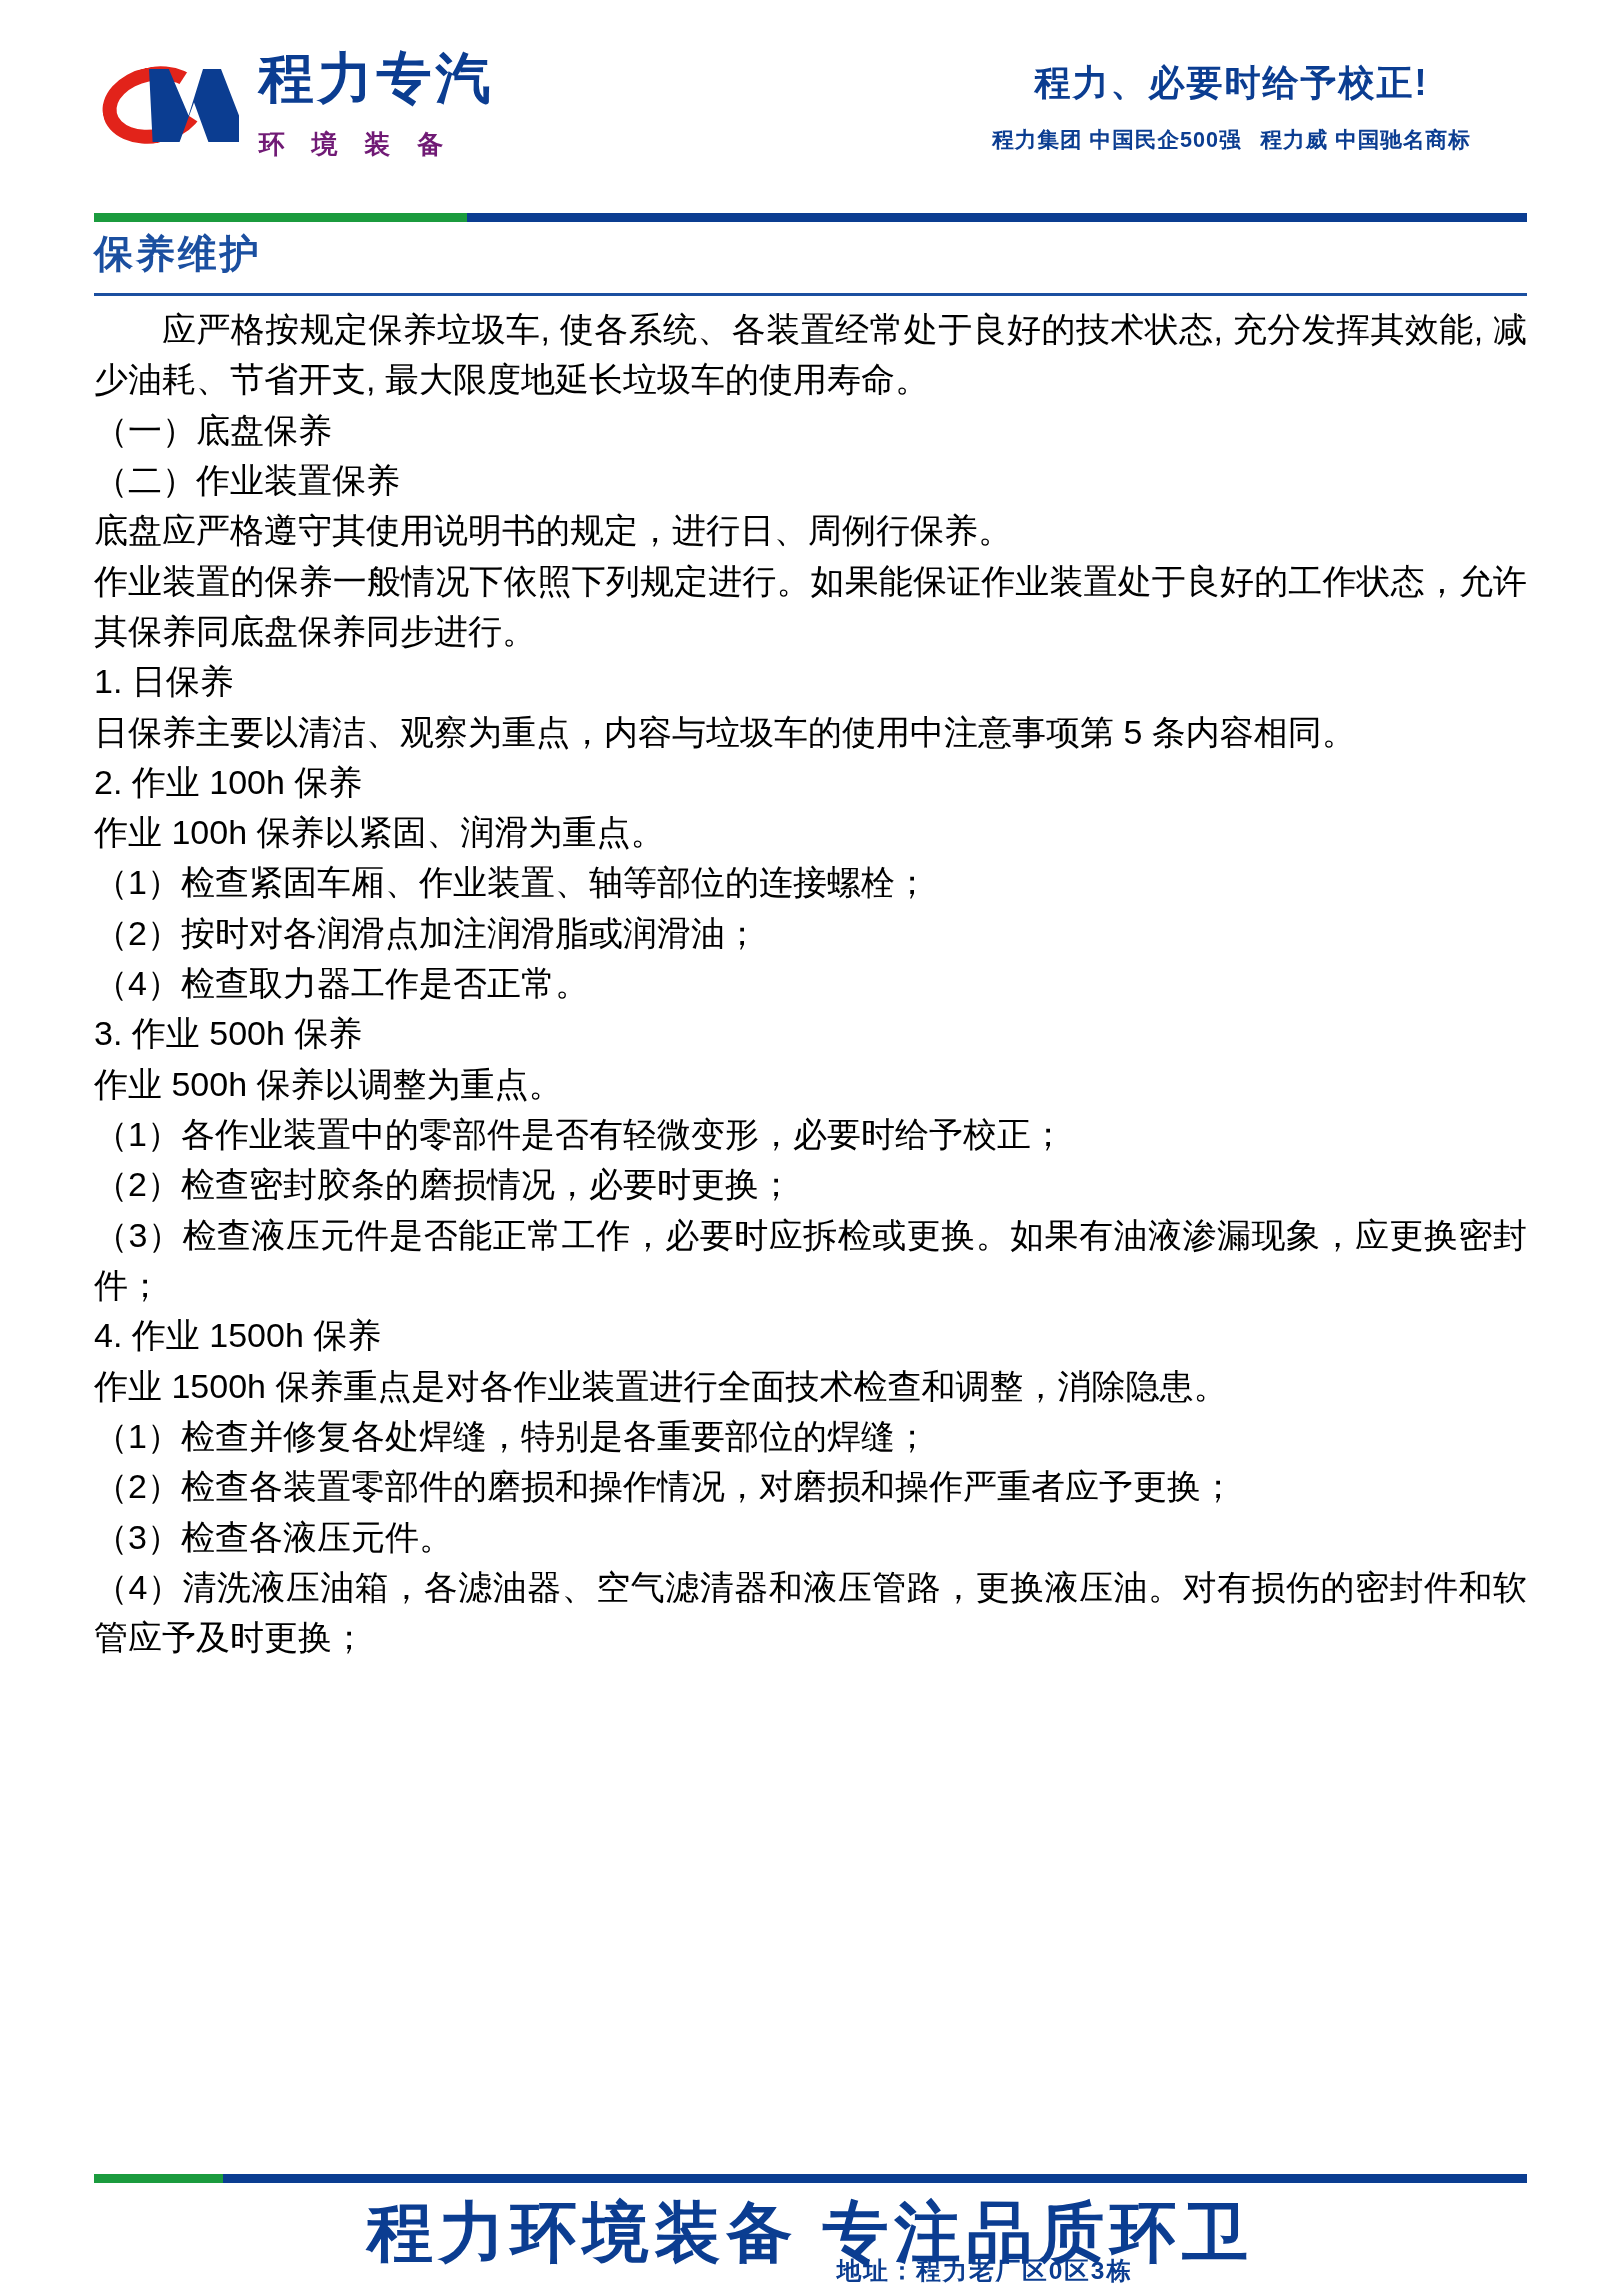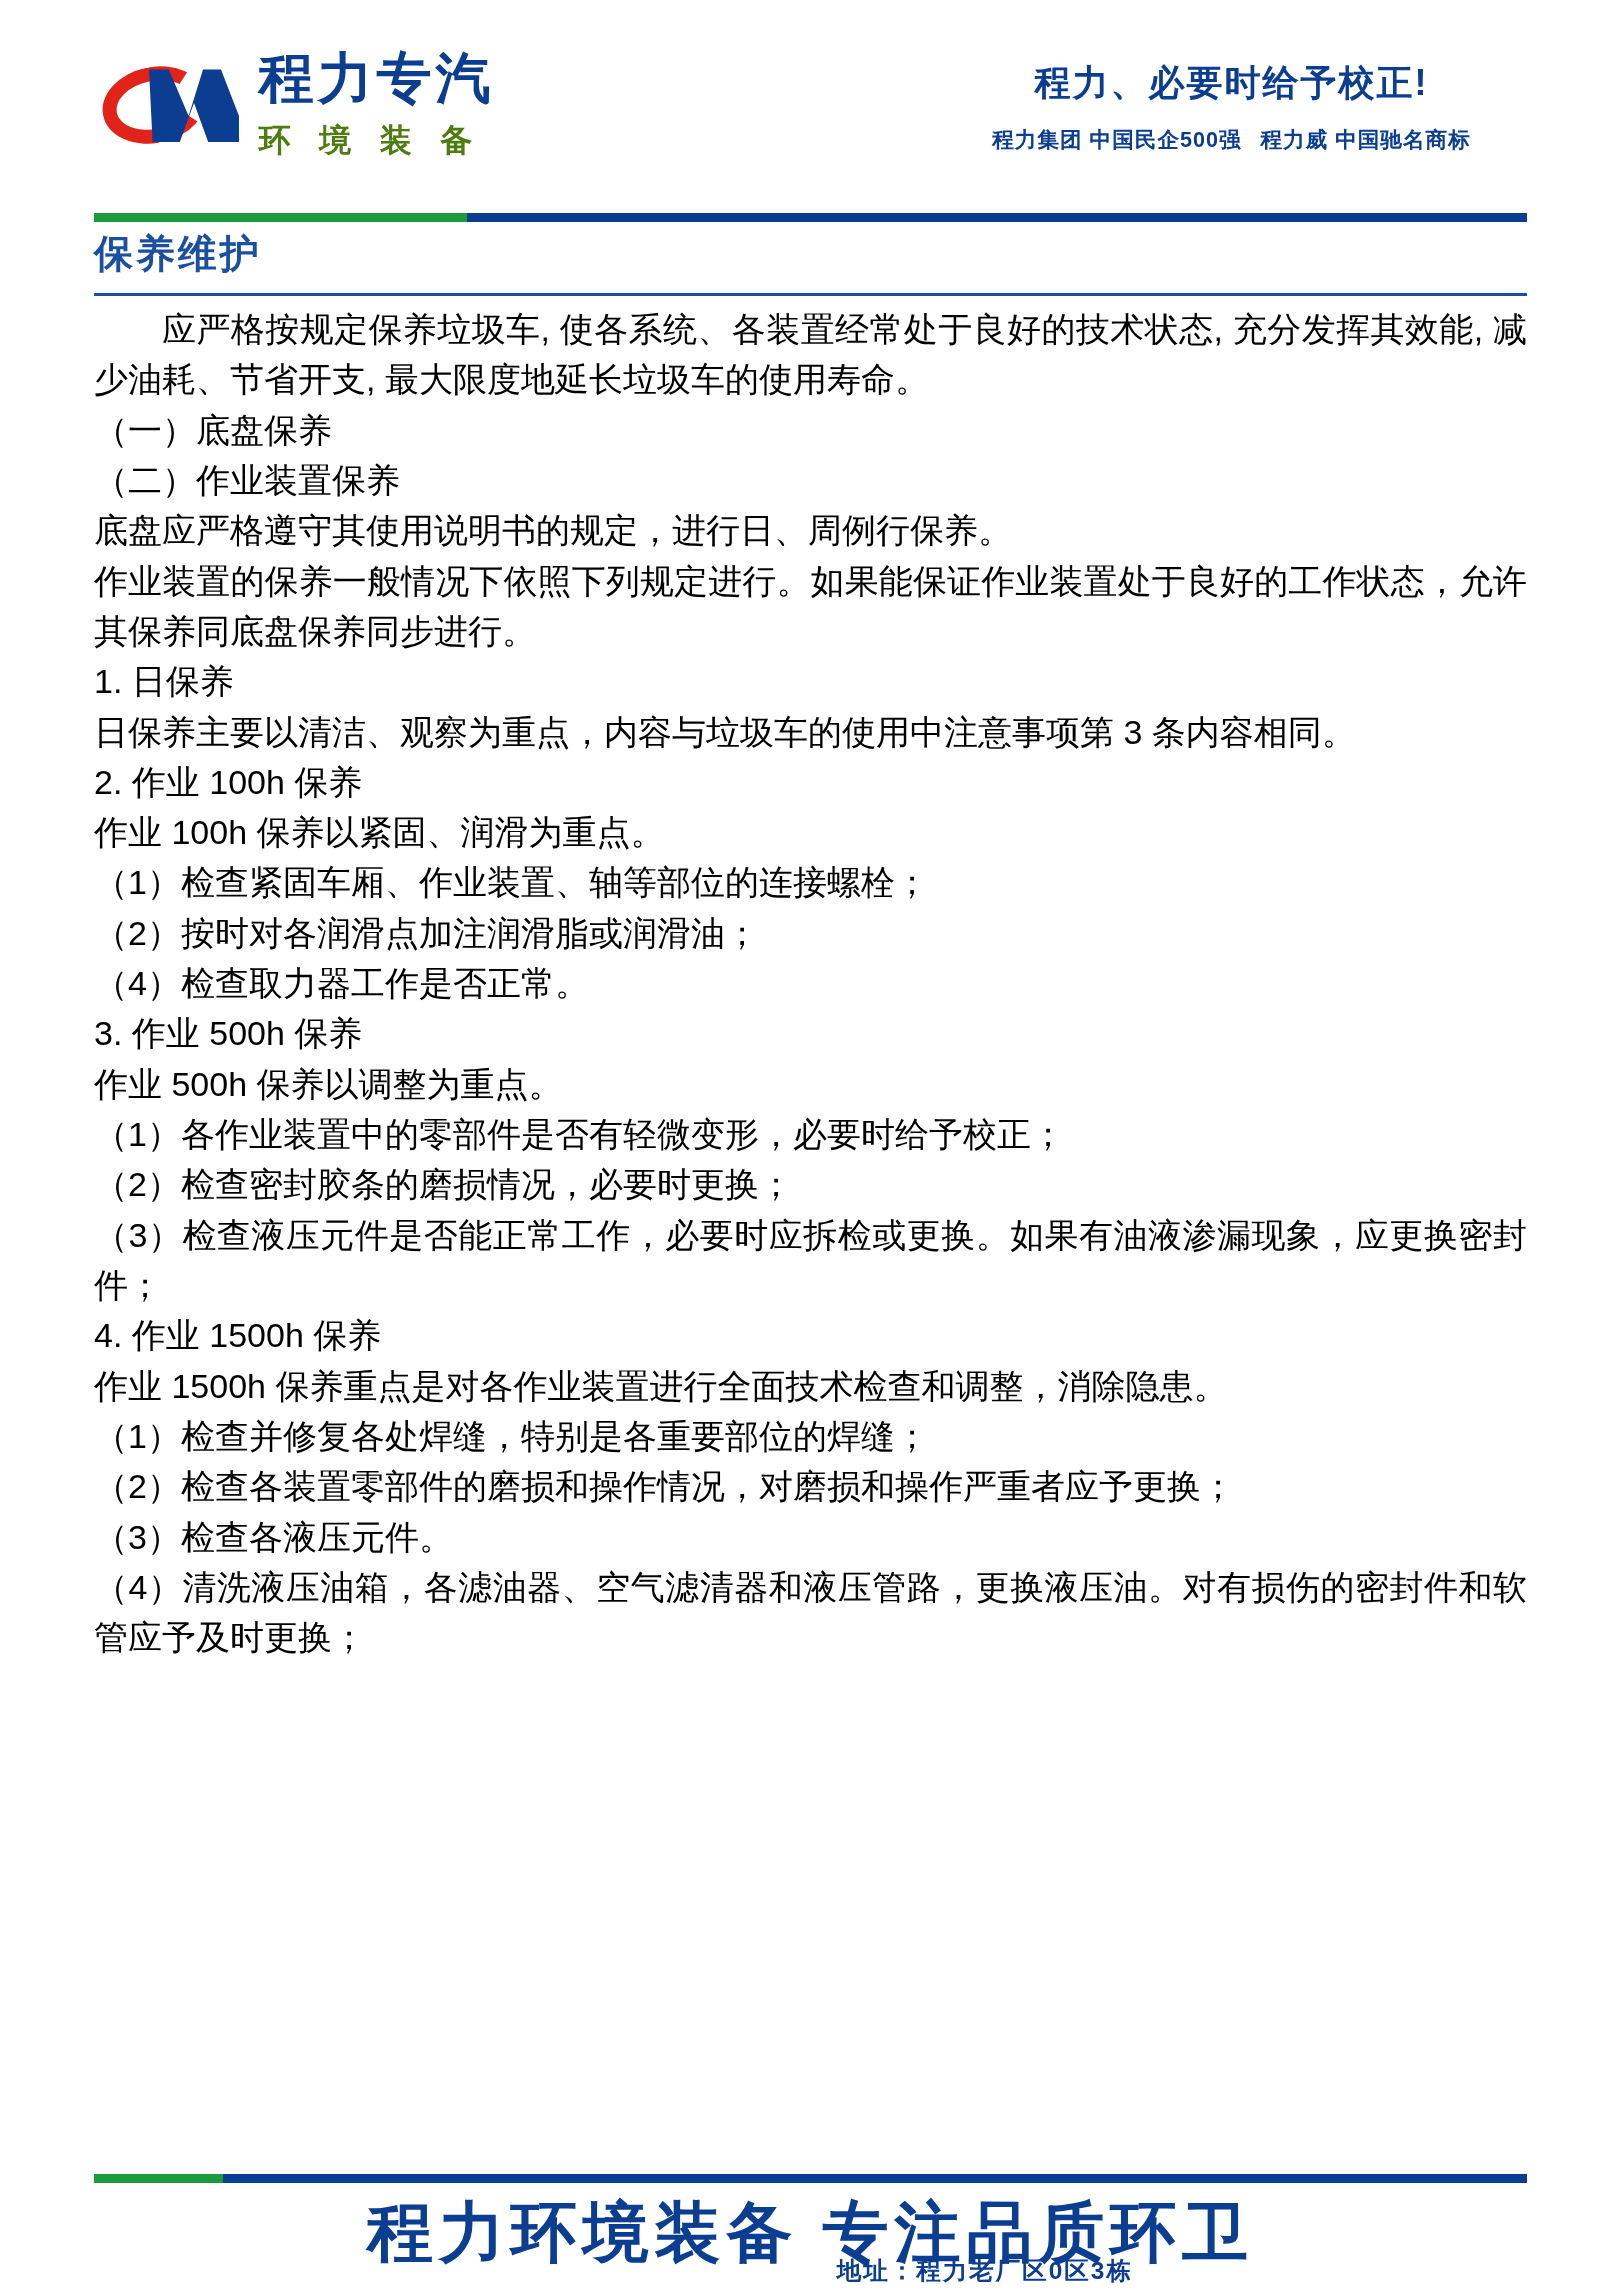--- a/index.html
+++ b/index.html
@@ -80,24 +80,24 @@
     font-family: "Liberation Sans", sans-serif;
     font-weight: bold;
     font-size: 55px;
     letter-spacing: 3.9px;
     color: #0b3d91;
     line-height: 1.0;
   }
   .logo-sub {
     font-family: "Liberation Sans", sans-serif;
     font-weight: bold;
-    font-size: 32px;
+    font-size: 26px;
     letter-spacing: 9.8px;
-    color: #4d7c0f;
-    margin-top: 13px;
+    color: #701a75;
+    margin-top: 21px;
   }
 
   .slogan-wrap {
     position: absolute;
     right: 94px;
     top: 25.5px;
     text-align: center;
     width: 627px;
   }
   .slogan-main {
@@ -241,21 +241,21 @@
     <div class="title-underline"></div>
   </div>
 
   <div class="body-text">
     <p class="indent">应严格按规定保养垃圾车, 使各系统、各装置经常处于良好的技术状态, 充分发挥其效能, 减少油耗、节省开支, 最大限度地延长垃圾车的使用寿命。</p>
     <p>（一）底盘保养</p>
     <p>（二）作业装置保养</p>
     <p>底盘应严格遵守其使用说明书的规定，进行日、周例行保养。</p>
     <p>作业装置的保养一般情况下依照下列规定进行。如果能保证作业装置处于良好的工作状态，允许其保养同底盘保养同步进行。</p>
     <p>1. 日保养</p>
-    <p>日保养主要以清洁、观察为重点，内容与垃圾车的使用中注意事项第 3 条内容相同。</p>
+    <p>日保养主要以清洁、观察为重点，内容与垃圾车的使用中注意事项第 5 条内容相同。</p>
     <p>2. 作业 100h 保养</p>
     <p>作业 100h 保养以紧固、润滑为重点。</p>
     <p>（1）检查紧固车厢、作业装置、轴等部位的连接螺栓；</p>
     <p>（2）按时对各润滑点加注润滑脂或润滑油；</p>
     <p>（4）检查取力器工作是否正常。</p>
     <p>3. 作业 500h 保养</p>
     <p>作业 500h 保养以调整为重点。</p>
     <p>（1）各作业装置中的零部件是否有轻微变形，必要时给予校正；</p>
     <p>（2）检查密封胶条的磨损情况，必要时更换；</p>
     <p>（3）检查液压元件是否能正常工作，必要时应拆检或更换。如果有油液渗漏现象，应更换密封件；</p>

